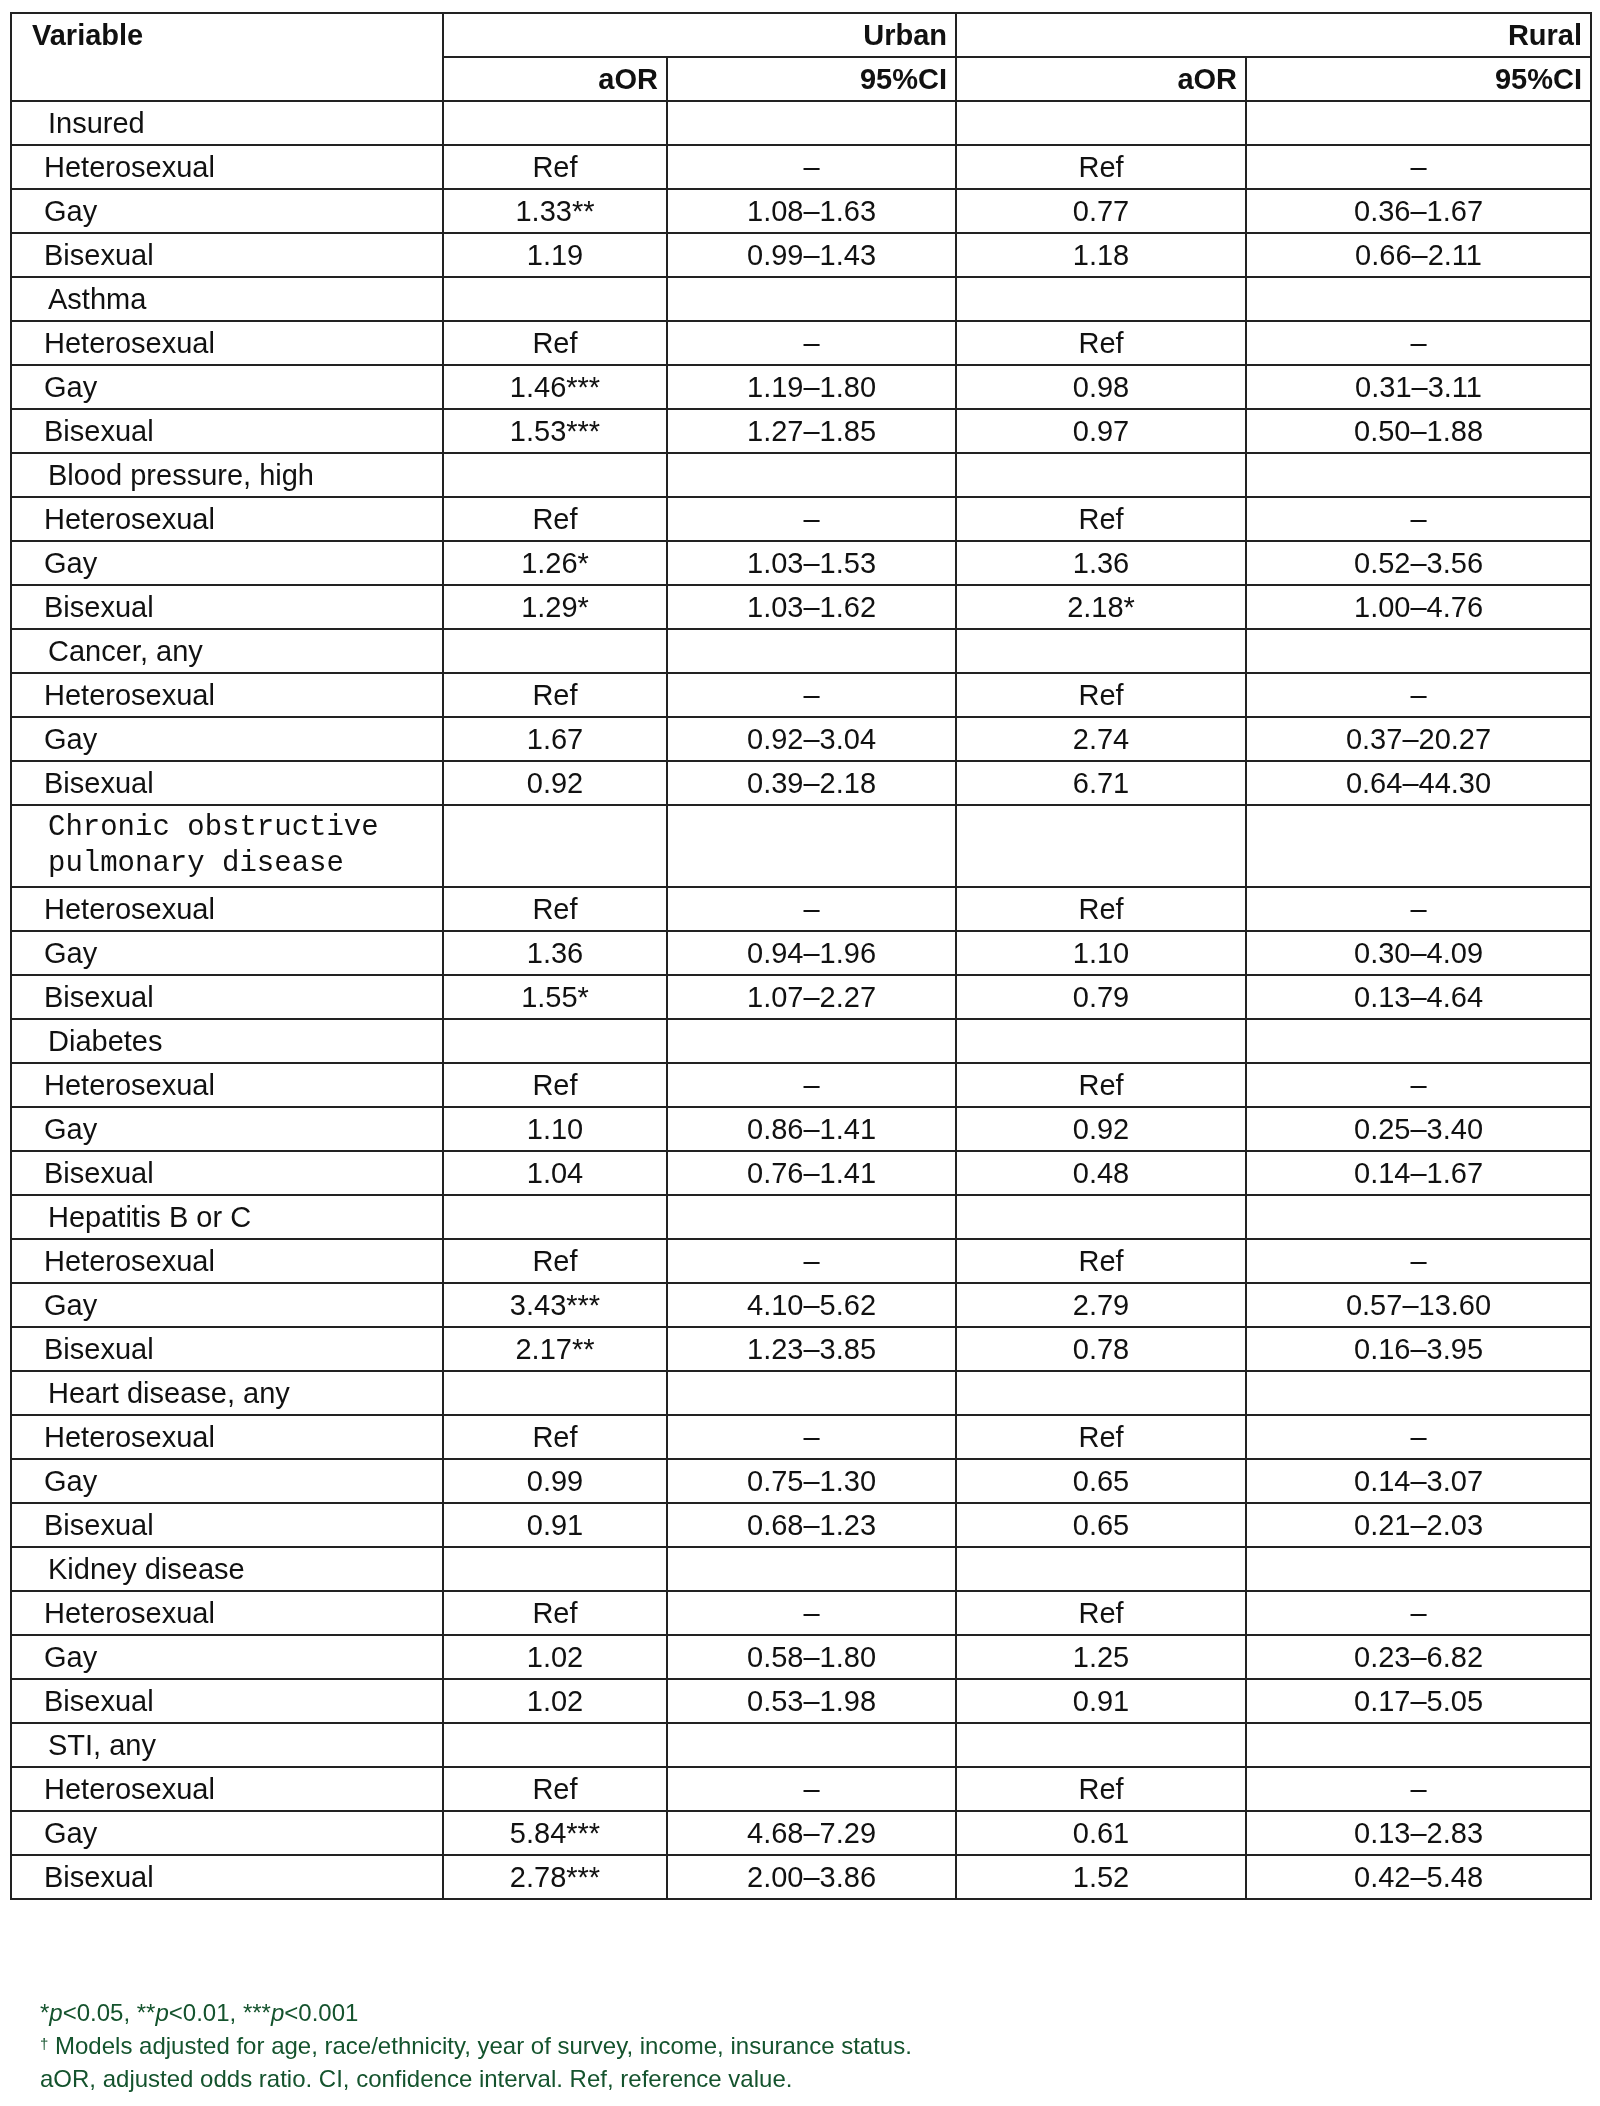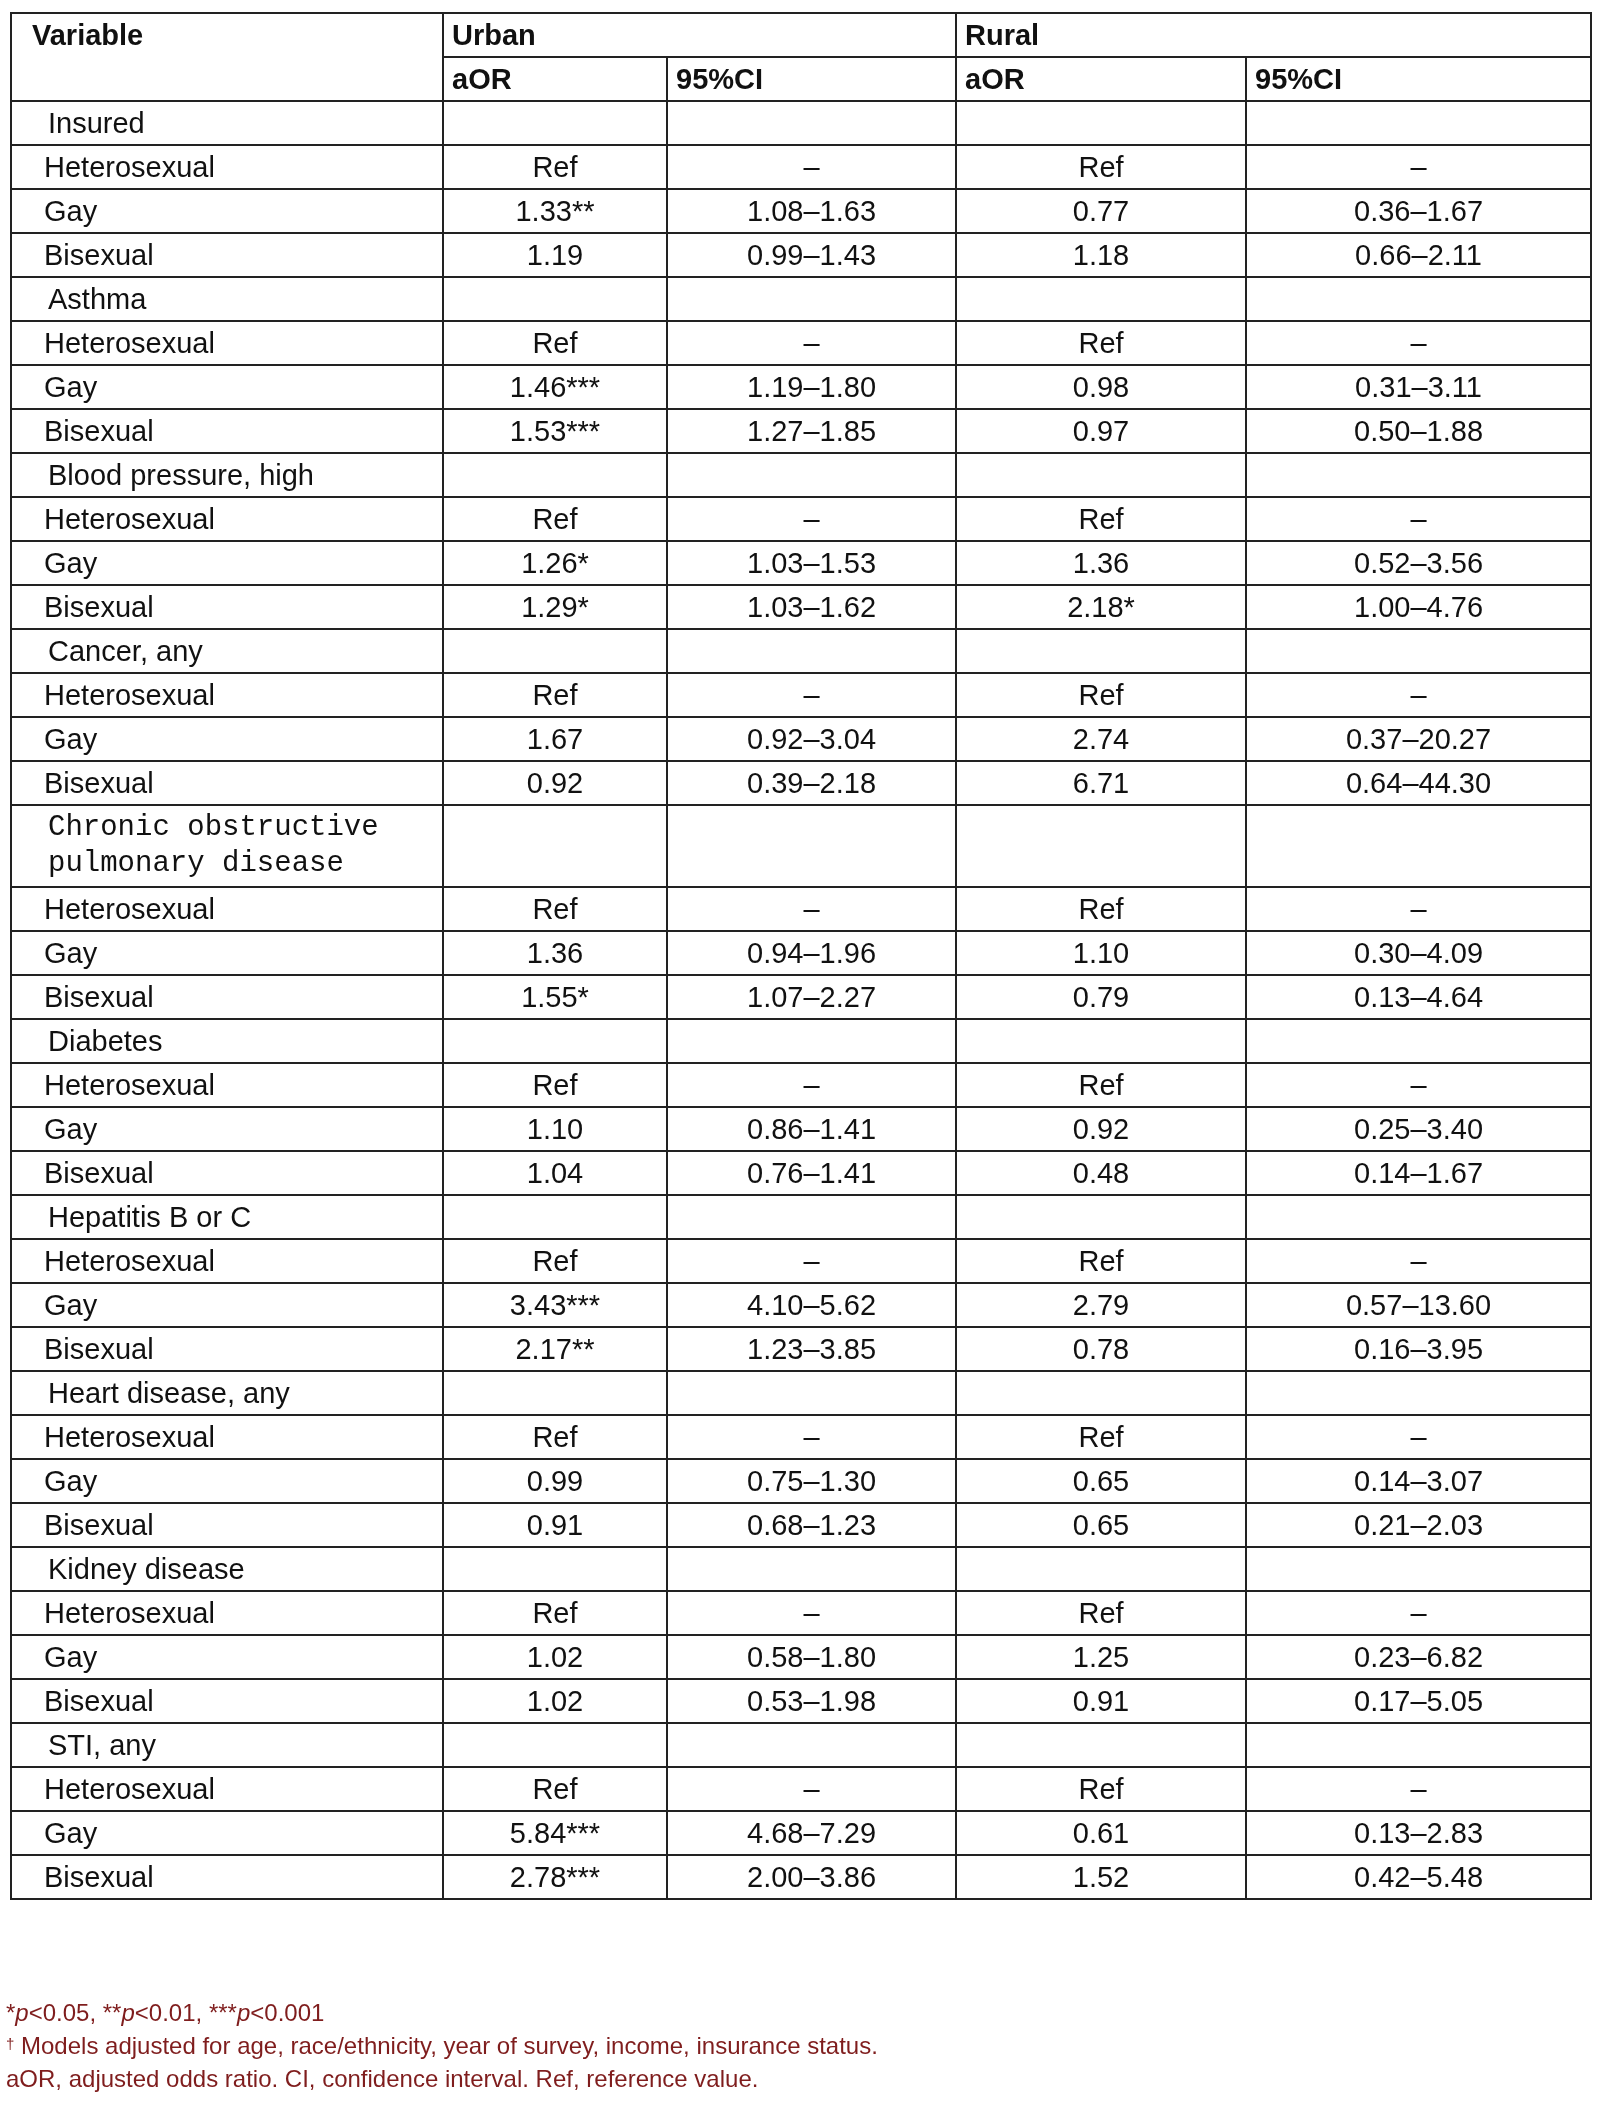--- a/index.html
+++ b/index.html
@@ -26,37 +26,37 @@
     th, td {
       border: 2px solid #222222;
       padding: 0 8px;
       height: 42px;
       line-height: 42px;
       vertical-align: middle;
       white-space: nowrap;
     }
     th { font-weight: bold; }
     th.var-head { text-align: left; vertical-align: top; padding-left: 20px; }
-    th.group-head, th.sub-head { text-align: left; }
+    th.group-head, th.sub-head { text-align: right; }
     td.label { text-align: left; padding-left: 36px; }
     td.label.sub { padding-left: 32px; border-radius: 8px; }
     td.label.wrap { white-space: normal; line-height: 36px; padding-top: 4px; padding-bottom: 4px; }
     td.num { text-align: center; }
     col.c-var { width: 432px; }
     col.c-uaor { width: 224px; }
     col.c-uci { width: 289px; }
     col.c-raor { width: 290px; }
     col.c-rci { width: 345px; }
     .footnotes {
       position: absolute;
-      left: 6px;
+      left: 40px;
       top: 1996px;
       font-size: 24px;
       line-height: 33px;
-      color: #7f1d1d;
+      color: #14532d;
     }
     .footnotes i { font-style: italic; }
     .dagger { font-size: 15px; vertical-align: top; position: relative; top: -2px; }
   </style>
 </head>
 <body>
 
 <div class="table-wrap">
   <table>
     <colgroup>

